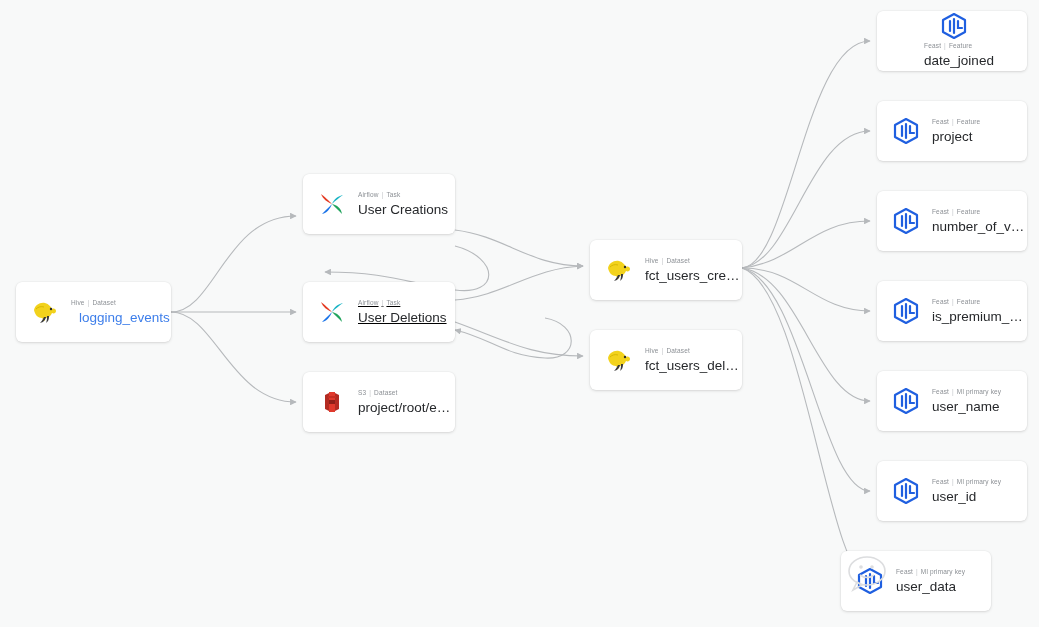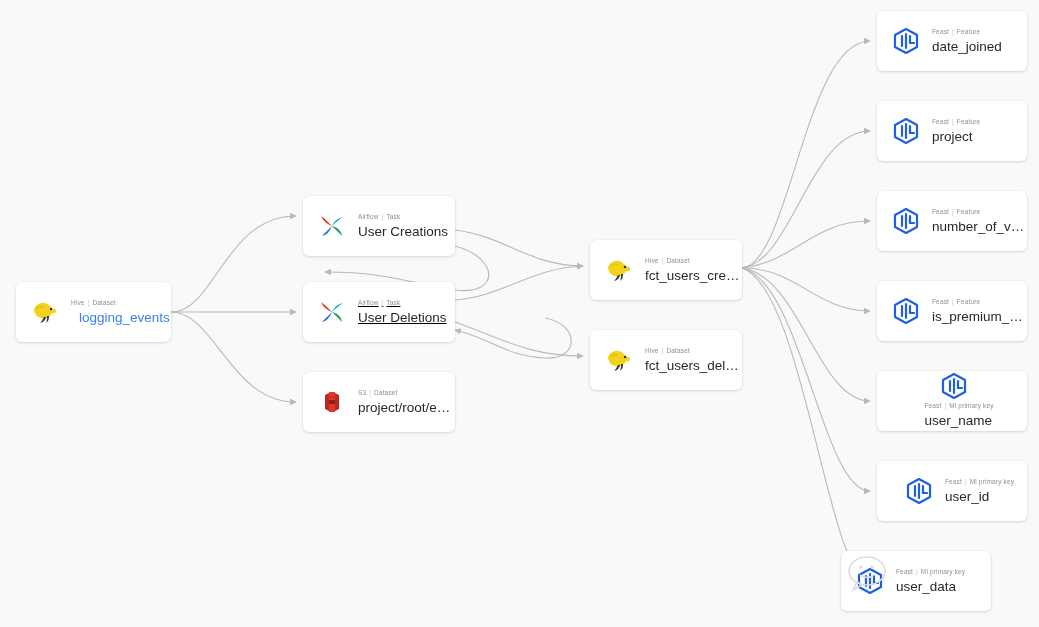--- a/index.html
+++ b/index.html
@@ -163,21 +163,21 @@
             <path d="M17 19 C17 21, 17 24, 16 26 L18 24 C19 22, 19 20, 19 19 Z" fill="#3a3a3a"></path>
             <circle cx="21" cy="12" r="1.2" fill="#2b2b2b"></circle>
             <path d="M6 12 C8 10, 11 9, 14 10" stroke="#d8b800" stroke-width="1" fill="none"></path>
           </svg>
         </div>
         <div class="node-text">
           <div class="node-meta"><span>Hive</span><span class="sep">|</span><span>Dataset</span></div>
           <div class="node-title link">logging_events</div>
         </div>
       </div>
-      <div class="node" style="left: 303px; top: 196px; width: 152px; height: 60px;">
+      <div class="node" style="left: 303px; top: 174px; width: 152px; height: 60px;">
         <div class="node-icon">
           <svg width="30" height="30" viewBox="0 0 30 30" xmlns="http://www.w3.org/2000/svg">
             <path d="M15 15 C12 12, 7 7, 4 5 C6 10, 10 13, 15 15 Z" fill="#e43921"></path>
             <path d="M15 15 C18 12, 23 8, 26 6 C21 7, 17 10, 15 15 Z" fill="#17b3c4"></path>
             <path d="M15 15 C12 18, 8 22, 5 25 C10 24, 13 20, 15 15 Z" fill="#1a73e8"></path>
             <path d="M15 15 C18 18, 22 22, 25 25 C24 19, 20 16, 15 15 Z" fill="#22a45d"></path>
           </svg>
         </div>
         <div class="node-text">
           <div class="node-meta"><span>Airflow</span><span class="sep">|</span><span>Task</span></div>
@@ -236,21 +236,21 @@
             <path d="M17 19 C17 21, 17 24, 16 26 L18 24 C19 22, 19 20, 19 19 Z" fill="#3a3a3a"></path>
             <circle cx="21" cy="12" r="1.2" fill="#2b2b2b"></circle>
             <path d="M6 12 C8 10, 11 9, 14 10" stroke="#d8b800" stroke-width="1" fill="none"></path>
           </svg>
         </div>
         <div class="node-text">
           <div class="node-meta"><span>Hive</span><span class="sep">|</span><span>Dataset</span></div>
           <div class="node-title">fct_users_delete…</div>
         </div>
       </div>
-      <div class="node" style="left: 877px; top: 11px; width: 150px; height: 60px;">
+      <div class="node" style="left: 877px; top: 11px; width: 150px; height: 60px; flex-direction: column;">
         <div class="node-icon">
           <svg width="30" height="30" viewBox="0 0 30 30" xmlns="http://www.w3.org/2000/svg">
             <path d="M15 3 L26 9 L26 21 L15 27 L4 21 L4 9 Z" fill="none" stroke="#1f5fe0" stroke-width="2.2" stroke-linejoin="round"></path>
             <path d="M11 10 L11 20" stroke="#1f5fe0" stroke-width="2.2" stroke-linecap="round"></path>
             <path d="M15 8 L15 22" stroke="#1f5fe0" stroke-width="2.2" stroke-linecap="round"></path>
             <path d="M19 10 L19 17 L23 17" stroke="#1f5fe0" stroke-width="2.2" stroke-linecap="round" fill="none"></path>
           </svg>
         </div>
         <div class="node-text">
           <div class="node-meta"><span>Feast</span><span class="sep">|</span><span>Feature</span></div>
@@ -292,35 +292,35 @@
             <path d="M11 10 L11 20" stroke="#1f5fe0" stroke-width="2.2" stroke-linecap="round"></path>
             <path d="M15 8 L15 22" stroke="#1f5fe0" stroke-width="2.2" stroke-linecap="round"></path>
             <path d="M19 10 L19 17 L23 17" stroke="#1f5fe0" stroke-width="2.2" stroke-linecap="round" fill="none"></path>
           </svg>
         </div>
         <div class="node-text">
           <div class="node-meta"><span>Feast</span><span class="sep">|</span><span>Feature</span></div>
           <div class="node-title">is_premium_user</div>
         </div>
       </div>
-      <div class="node" style="left: 877px; top: 371px; width: 150px; height: 60px; flex-direction: column;">
+      <div class="node" style="left: 877px; top: 371px; width: 150px; height: 60px;">
         <div class="node-icon">
           <svg width="30" height="30" viewBox="0 0 30 30" xmlns="http://www.w3.org/2000/svg">
             <path d="M15 3 L26 9 L26 21 L15 27 L4 21 L4 9 Z" fill="none" stroke="#1f5fe0" stroke-width="2.2" stroke-linejoin="round"></path>
             <path d="M11 10 L11 20" stroke="#1f5fe0" stroke-width="2.2" stroke-linecap="round"></path>
             <path d="M15 8 L15 22" stroke="#1f5fe0" stroke-width="2.2" stroke-linecap="round"></path>
             <path d="M19 10 L19 17 L23 17" stroke="#1f5fe0" stroke-width="2.2" stroke-linecap="round" fill="none"></path>
           </svg>
         </div>
         <div class="node-text">
           <div class="node-meta"><span>Feast</span><span class="sep">|</span><span>Ml primary key</span></div>
           <div class="node-title">user_name</div>
         </div>
       </div>
-      <div class="node" style="left: 877px; top: 461px; width: 150px; height: 60px; justify-content: center;">
+      <div class="node" style="left: 877px; top: 461px; width: 150px; height: 60px;">
         <div class="node-icon">
           <svg width="30" height="30" viewBox="0 0 30 30" xmlns="http://www.w3.org/2000/svg">
             <path d="M15 3 L26 9 L26 21 L15 27 L4 21 L4 9 Z" fill="none" stroke="#1f5fe0" stroke-width="2.2" stroke-linejoin="round"></path>
             <path d="M11 10 L11 20" stroke="#1f5fe0" stroke-width="2.2" stroke-linecap="round"></path>
             <path d="M15 8 L15 22" stroke="#1f5fe0" stroke-width="2.2" stroke-linecap="round"></path>
             <path d="M19 10 L19 17 L23 17" stroke="#1f5fe0" stroke-width="2.2" stroke-linecap="round" fill="none"></path>
           </svg>
         </div>
         <div class="node-text">
           <div class="node-meta"><span>Feast</span><span class="sep">|</span><span>Ml primary key</span></div>

